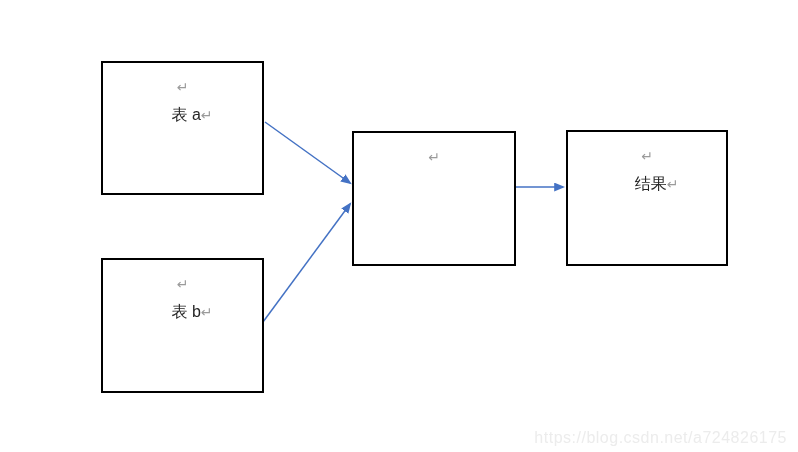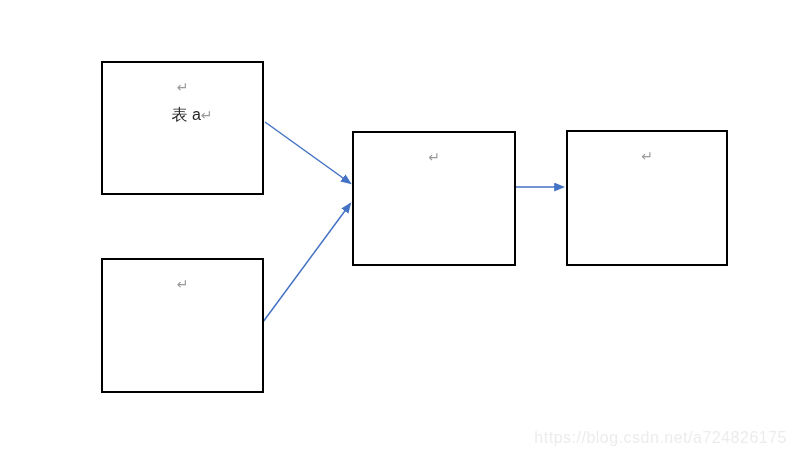--- a/index.html
+++ b/index.html
@@ -73,29 +73,35 @@
     </div>
     <div class="label-line">
       <span>表 a</span><span class="pilcrow">↵</span>
     </div>
   </div>
 
   <div class="box box-table-b">
     <div class="blank-line">
       <span class="pilcrow">↵</span>
     </div>
+    <div class="label-line">
+      <span>表 b</span><span class="pilcrow">↵</span>
+    </div>
   </div>
 
   <div class="box box-combine">
     <div class="blank-line">
       <span class="pilcrow">↵</span>
     </div>
   </div>
 
   <div class="box box-result">
     <div class="blank-line">
       <span class="pilcrow">↵</span>
     </div>
+    <div class="label-line">
+      <span>结果</span><span class="pilcrow">↵</span>
+    </div>
   </div>
 
   <div class="watermark">https://blog.csdn.net/a724826175</div>
 
 </div>
 
 </body></html>

